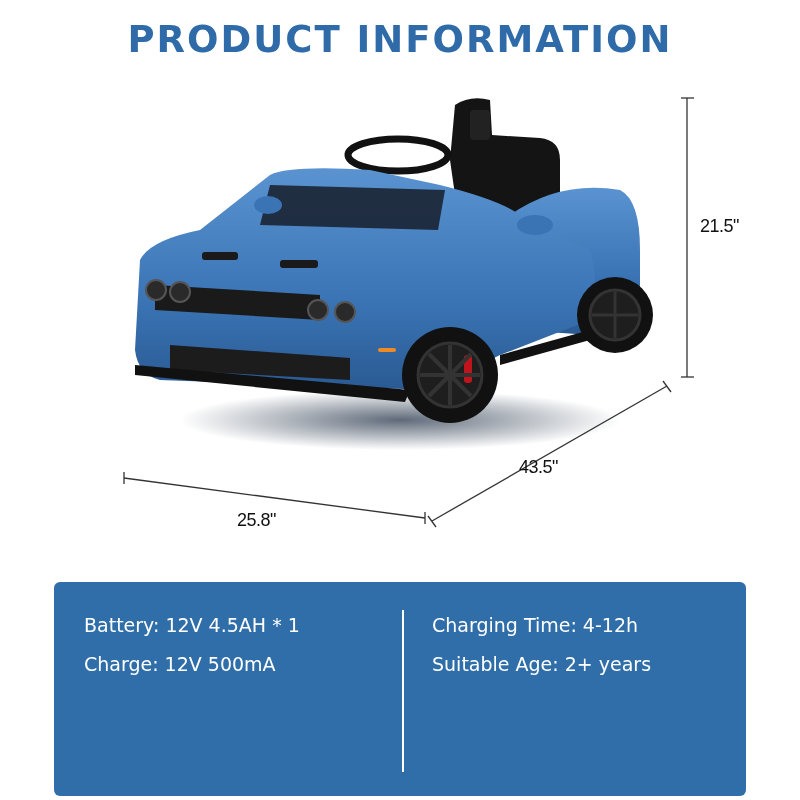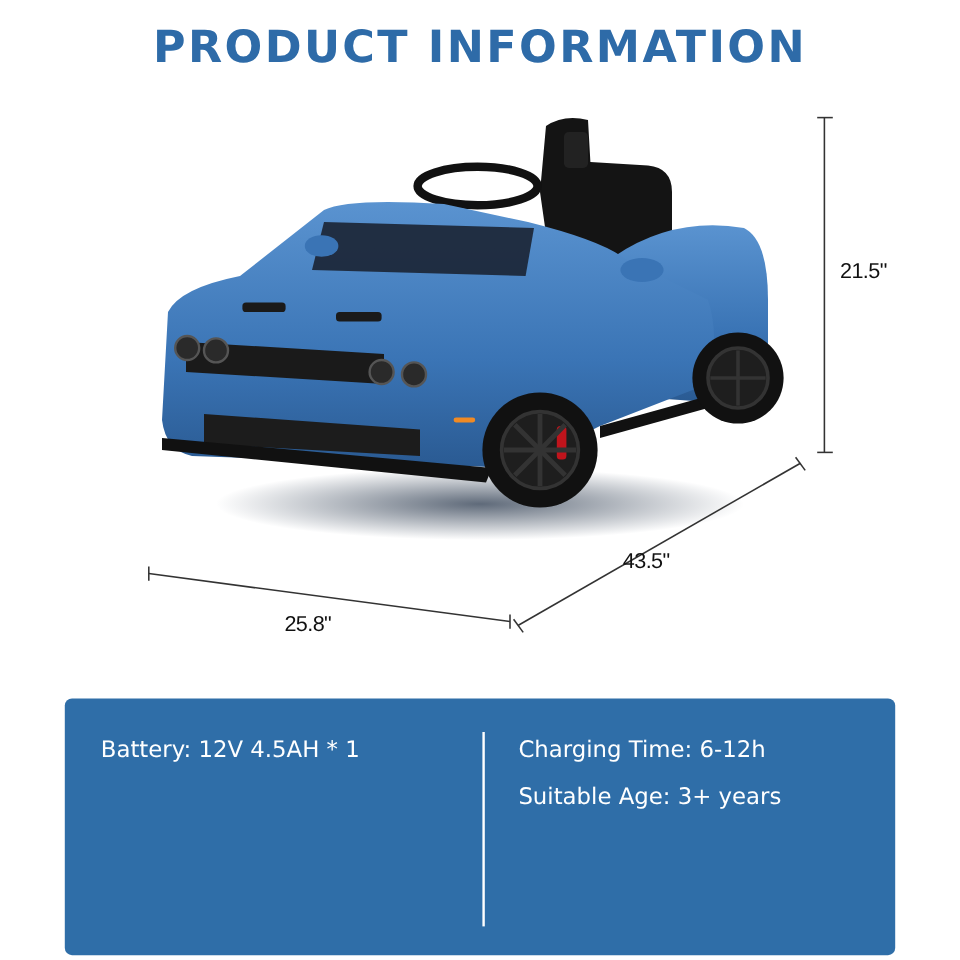--- a/index.html
+++ b/index.html
@@ -108,19 +108,20 @@
   </g>
 </svg>
 
 <div class="dim-label" style="left:700px;top:216px">21.5"</div>
 <div class="dim-label" style="left:237px;top:510px">25.8"</div>
 <div class="dim-label" style="left:519px;top:457px">43.5"</div>
 
 <div class="spec-panel">
   <div class="spec-col left">
     <div class="spec-row">Battery: 12V 4.5AH * 1</div>
+    <div class="spec-row">Charge: 12V 500mA</div>
   </div>
   <div class="divider"></div>
   <div class="spec-col right">
-    <div class="spec-row">Charging Time: 6-12h</div>
-    <div class="spec-row">Suitable Age: 3+ years</div>
+    <div class="spec-row">Charging Time: 4-12h</div>
+    <div class="spec-row">Suitable Age: 2+ years</div>
   </div>
 </div>
 
 </body></html>

